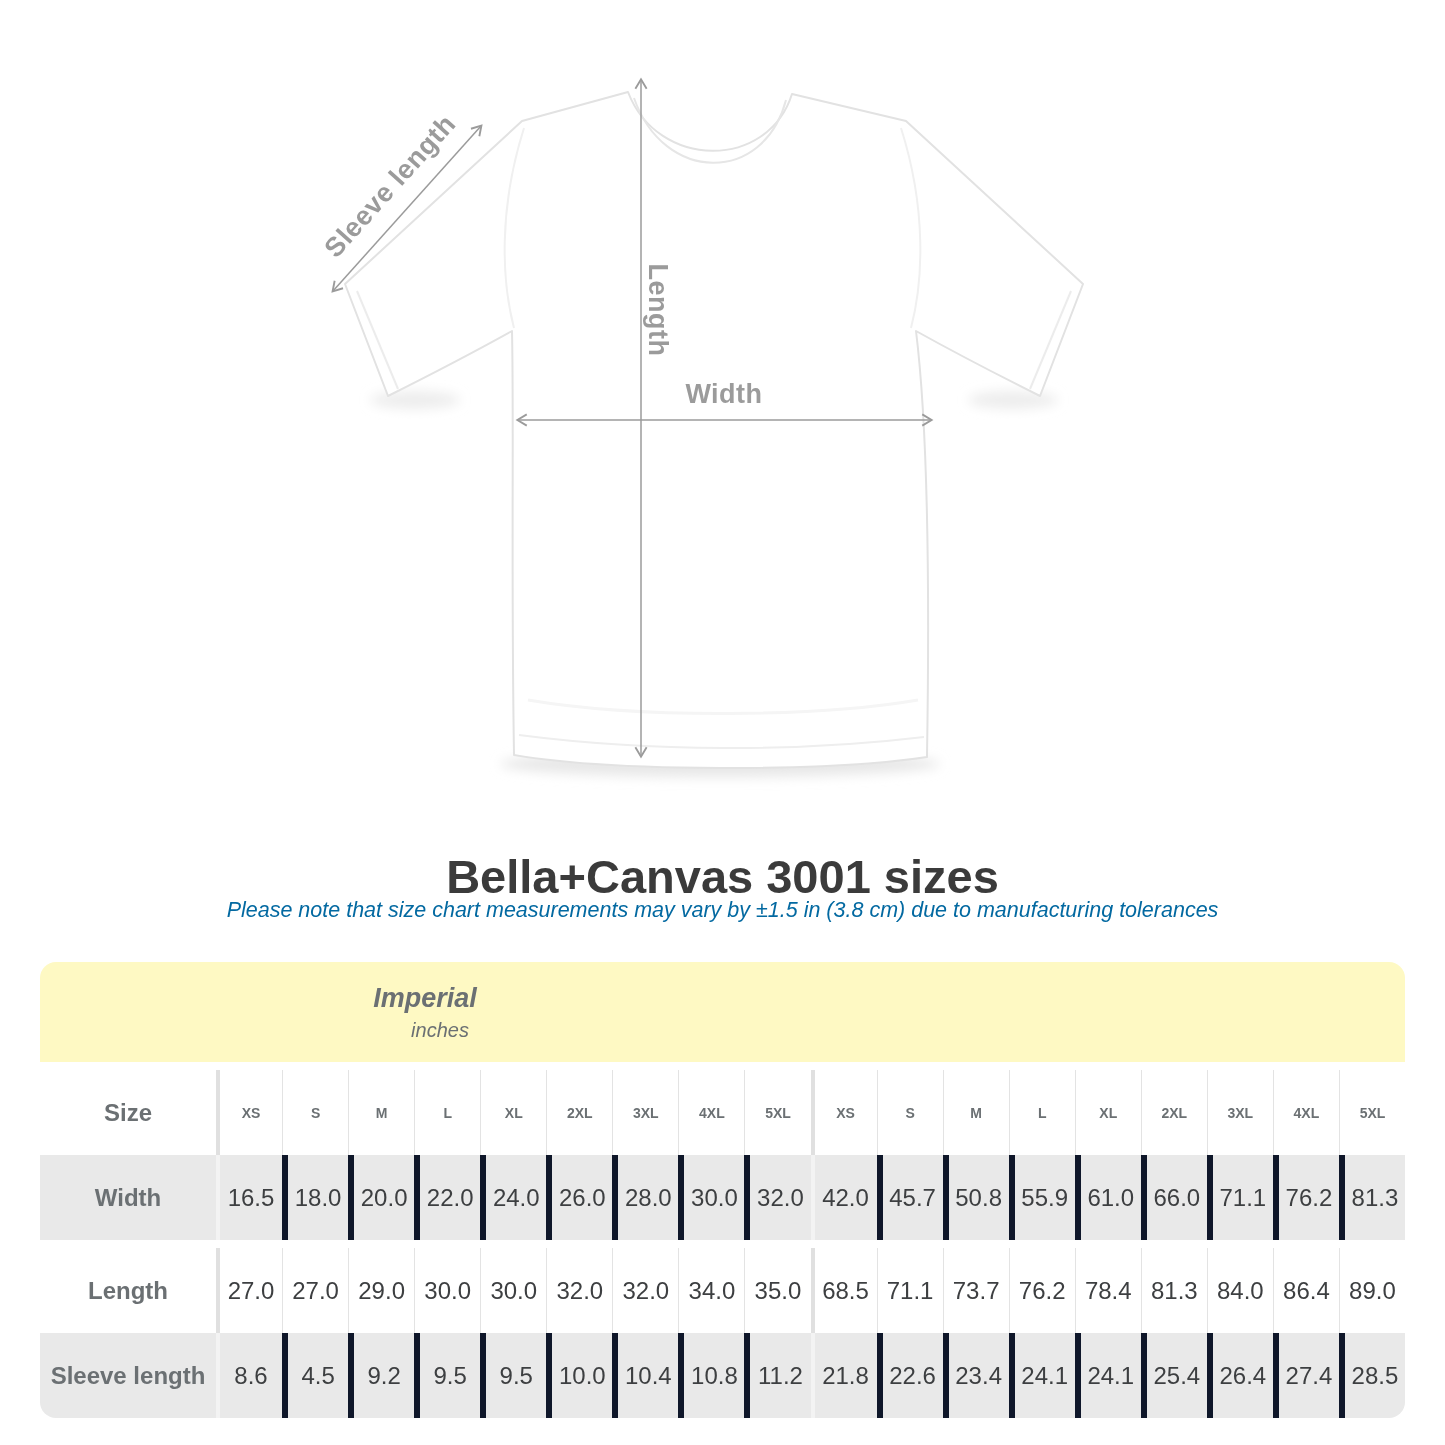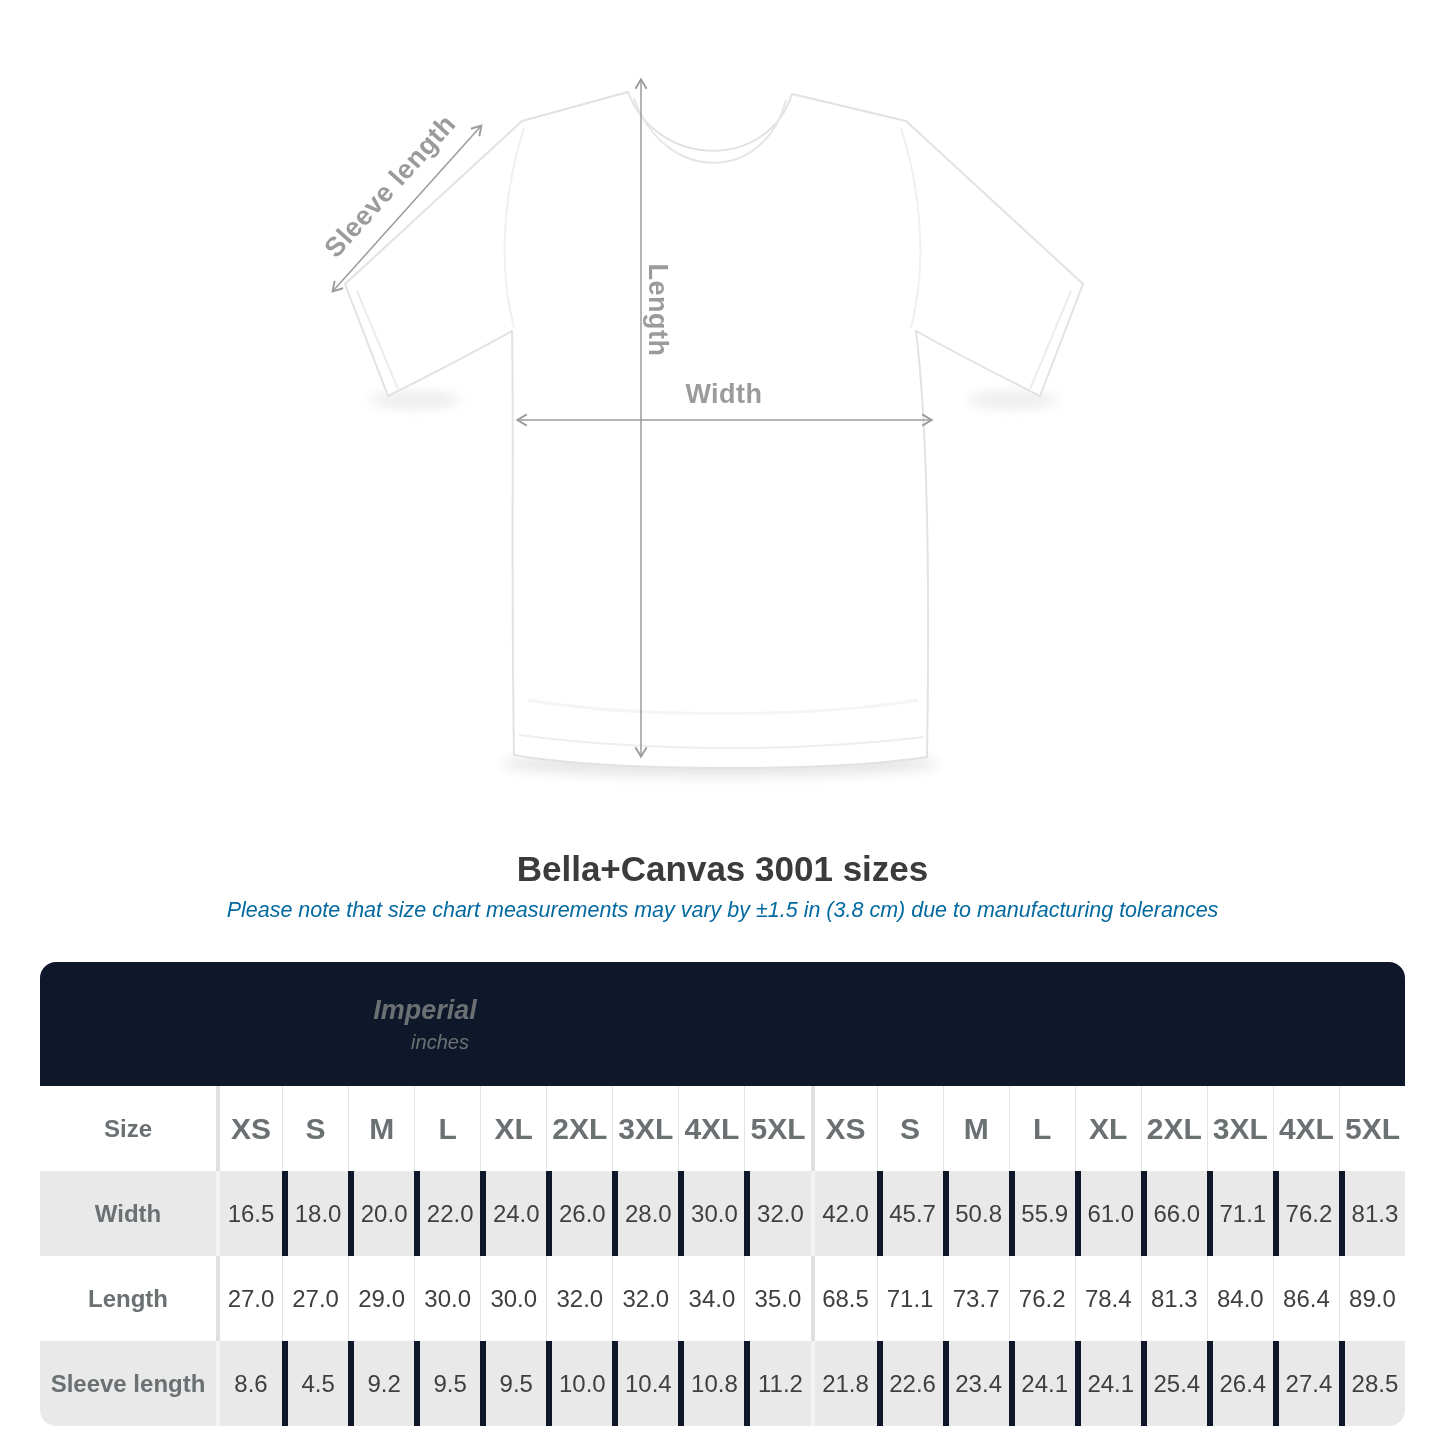--- a/index.html
+++ b/index.html
@@ -4,45 +4,45 @@
 <style>
   html,body{margin:0;padding:0;background:#ffffff;}
   #page{position:relative;width:1445px;height:1445px;background:#ffffff;overflow:hidden;
         font-family:"Liberation Sans",sans-serif;}
 
   
   #shirt-svg{position:absolute;left:0;top:0;}
 
   
   #chart-title{position:absolute;left:0;top:849px;width:100%;text-align:center;
-    font-size:35px;font-weight:bold;color:#3b3b3b;}
+    font-size:47px;font-weight:bold;color:#3b3b3b;}
   #chart-note{position:absolute;left:0;top:898px;width:100%;text-align:center;
     font-style:italic;font-size:21.5px;color:#0369a1;}
 
   
   #size-table{position:absolute;left:40px;top:962px;width:1365px;}
-  #unit-band{height:124px;background:#0f172a;border-radius:16px 16px 0 0;
+  #unit-band{height:100px;background:#fef9c3;border-radius:16px 16px 0 0;
     display:grid;grid-template-columns:770px 1fr;}
   .band-cell{display:flex;flex-direction:column;align-items:center;justify-content:center;gap:5px;}
   .band-title{font-style:italic;font-weight:bold;font-size:27px;color:#6b7073;}
   .band-unit{font-style:italic;font-size:20px;color:#6b7073;margin-left:30px;}
 
   .trow{display:grid;grid-template-columns:176px repeat(18,1fr);height:85px;}
   .trow.gray{background:#e9e9e9;}
-  .trow.white{background:#ffffff;}
+  .trow.white{background:#ffffff;margin-top:8px;}
   .trow.last{border-radius:0 0 16px 16px;}
   .c{display:flex;align-items:center;justify-content:center;
      font-size:24px;color:#3d3f41;box-sizing:border-box;}
   .trow.white .c{border-left:1px solid #e3e3e3;}
   .trow.gray  .c{border-left:6px solid #0f172a;}
   .trow .c:first-child{border-left:none;}
   .trow.white .c.thick{border-left:4px solid #e0e0e0;}
   .trow.gray  .c.thick{border-left:4px solid #f3f3f3;}
   .c.label-cell{font-weight:bold;color:#6b7073;}
-  .trow.header .c{font-weight:bold;color:#6b7073;font-size:30px;}
+  .trow.header .c{font-weight:bold;color:#6b7073;font-size:14px;}
   .trow.header .c.label-cell{font-size:24px;}
 </style>
 </head>
 <body>
 
 <div id="page">
 
   <svg id="shirt-svg" width="1445" height="830" viewBox="0 0 1445 830">
     <defs>
       <marker id="arrowV" viewBox="0 0 12 12" refX="9" refY="6" markerWidth="15" markerHeight="15" markerUnits="userSpaceOnUse" orient="auto-start-reverse">

